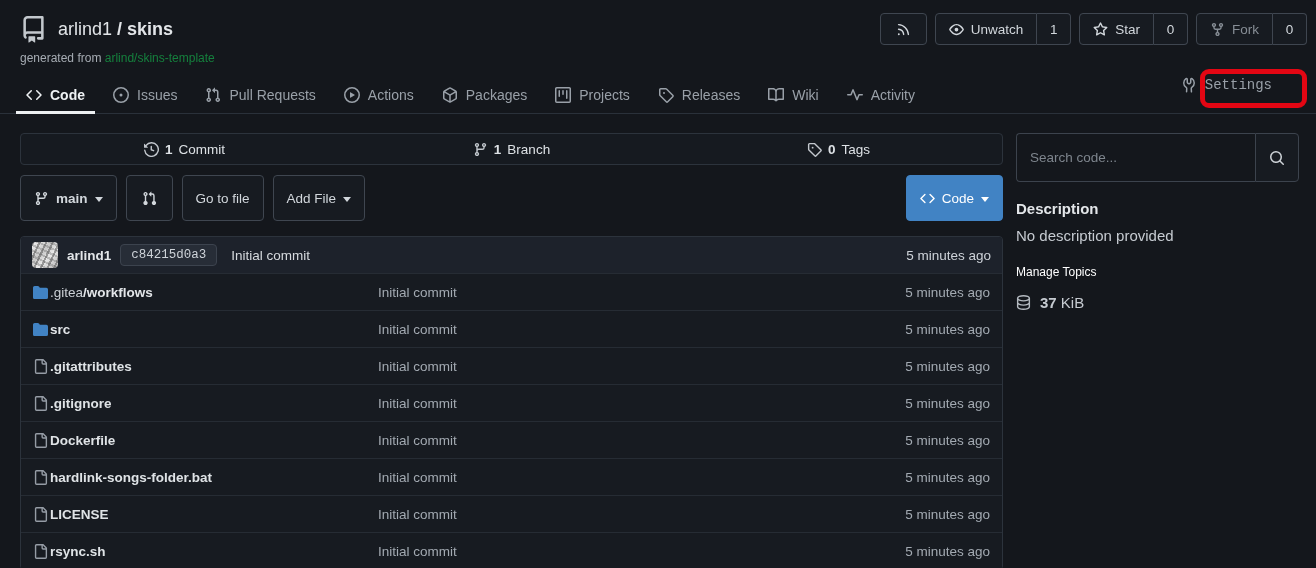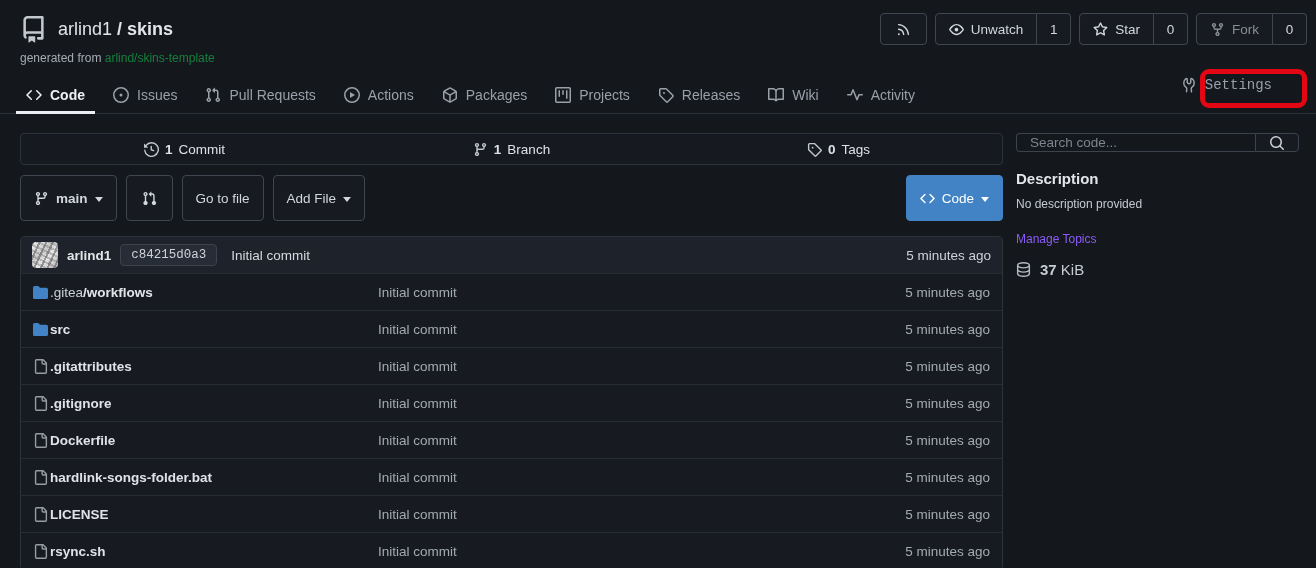--- a/index.html
+++ b/index.html
@@ -96,31 +96,31 @@
   .file-name .oct { width:15px; height:15px; }
   .file-name.is-folder .oct { color:#4183c4; }
   .file-name.is-file .oct { color:#959ca5; }
   .fn-prefix { color:#ccd1d6; }
   .fn-main { font-weight:700; color:#e3e6e9; }
   .fn-plain { font-weight:700; color:#dfe3e6; }
   .file-msg { color:#a3aab2; cursor:pointer; }
   .file-time { color:#a3aab2; text-align:right; }
 
   
-  .search-row { display:flex; height:19px; }
+  .search-row { display:flex; height:49px; }
   .search-input {
     flex:1; background:transparent; border:1px solid #3c434d; border-right:none;
     border-radius:4px 0 0 4px; padding:0 13px; color:#dfe3e6; font-size:13.5px; outline:none;
     font-family:"Liberation Sans", sans-serif; min-width:0;
   }
   .search-input::placeholder { color:#7e858d; }
   .search-btn { width:44px; border:1px solid #3c434d; border-radius:0 4px 4px 0; background:#171b21; display:flex; align-items:center; justify-content:center; color:#cdd2d7; cursor:pointer; }
   .desc-title { font-size:15px; font-weight:700; color:#e3e6e9; margin-top:18px; }
-  .desc-text { font-size:12px; color:#c6cbd1; margin-top:10px; }
-  .manage-topics { font-size:12px; color:#8b5cf6; margin-top:21px; cursor:pointer; }
+  .desc-text { font-size:15px; color:#c6cbd1; margin-top:10px; }
+  .manage-topics { font-size:12px; color:#ffffff; margin-top:21px; cursor:pointer; }
   .size-row { display:flex; align-items:center; gap:9px; margin-top:15px; color:#c6cbd1; font-size:15px; }
   .size-row .oct { width:15px; height:15px; color:#b4bac0; }
   .size-row b { font-weight:700; }
 
   .hidden-defs { position:absolute; width:0; height:0; overflow:hidden; }
 </style>
 </head>
 <body>
 
 <svg class="hidden-defs" aria-hidden="true">

